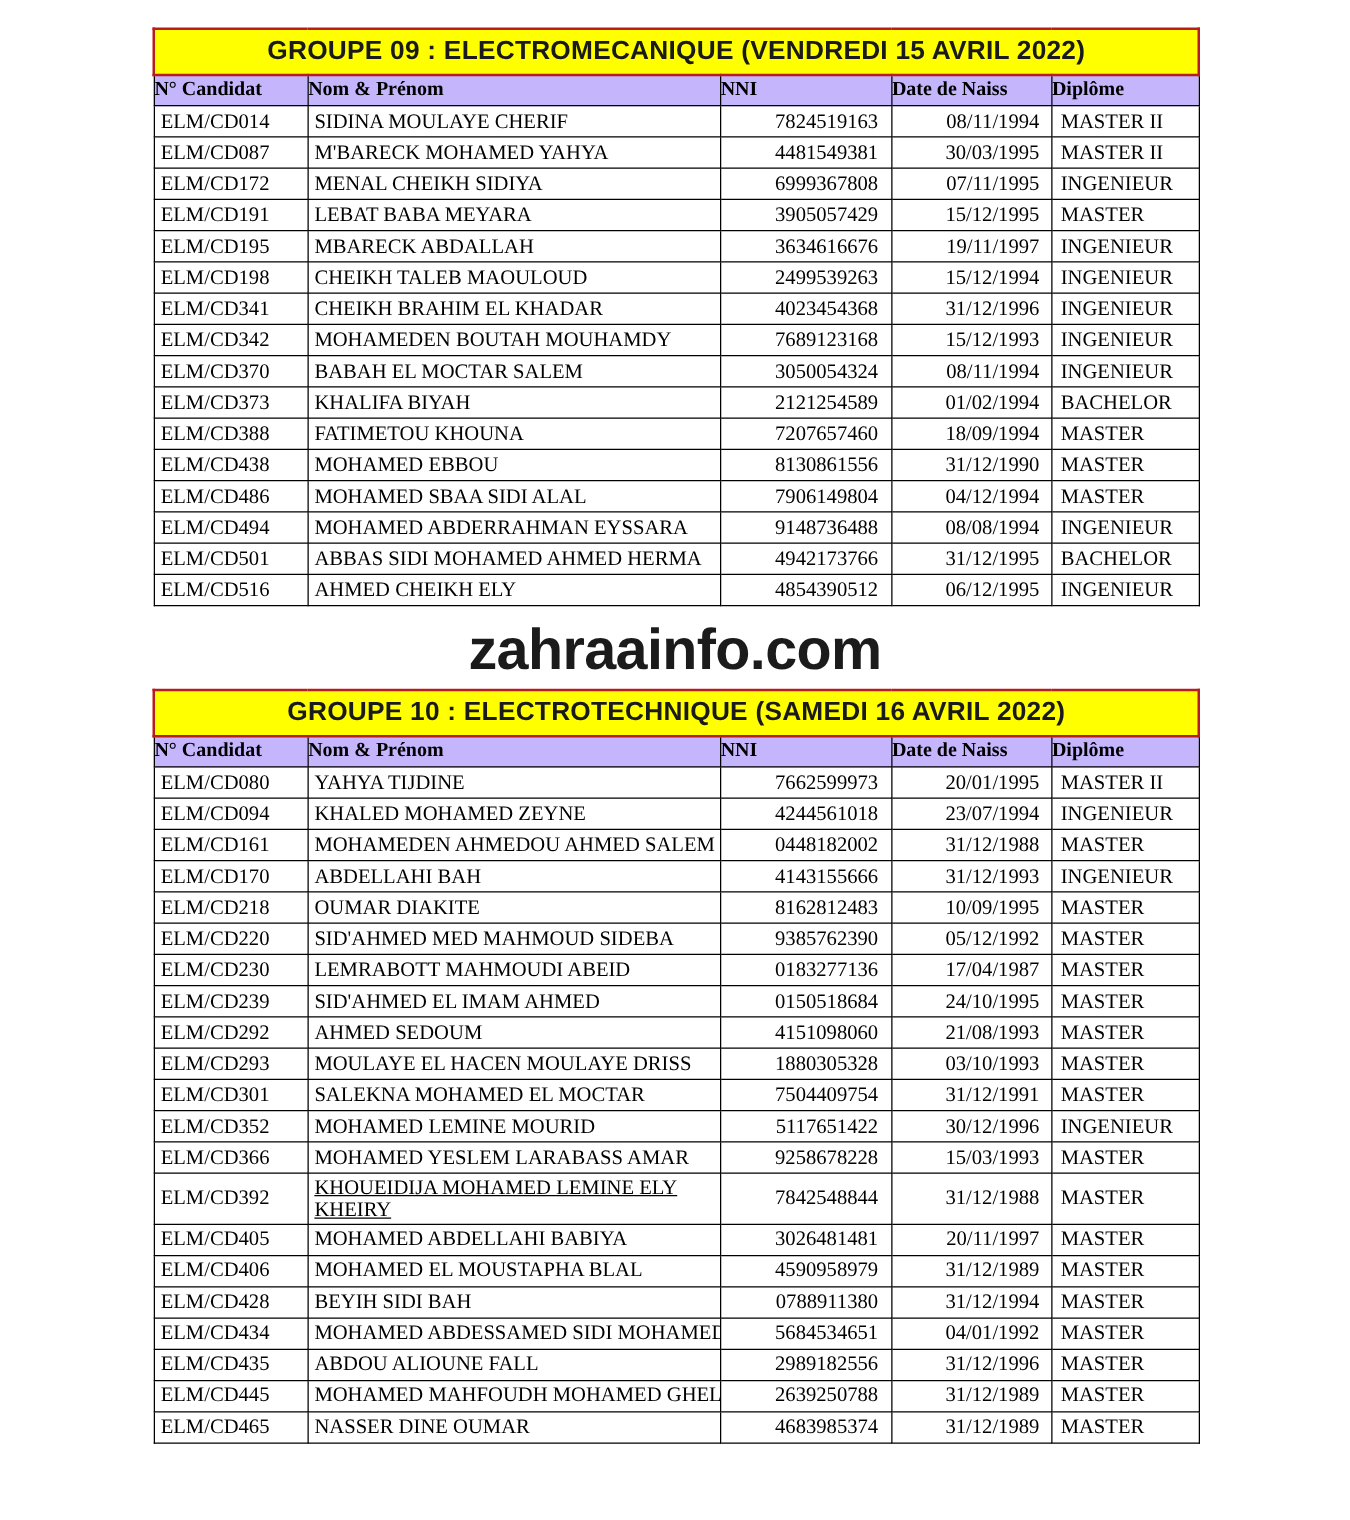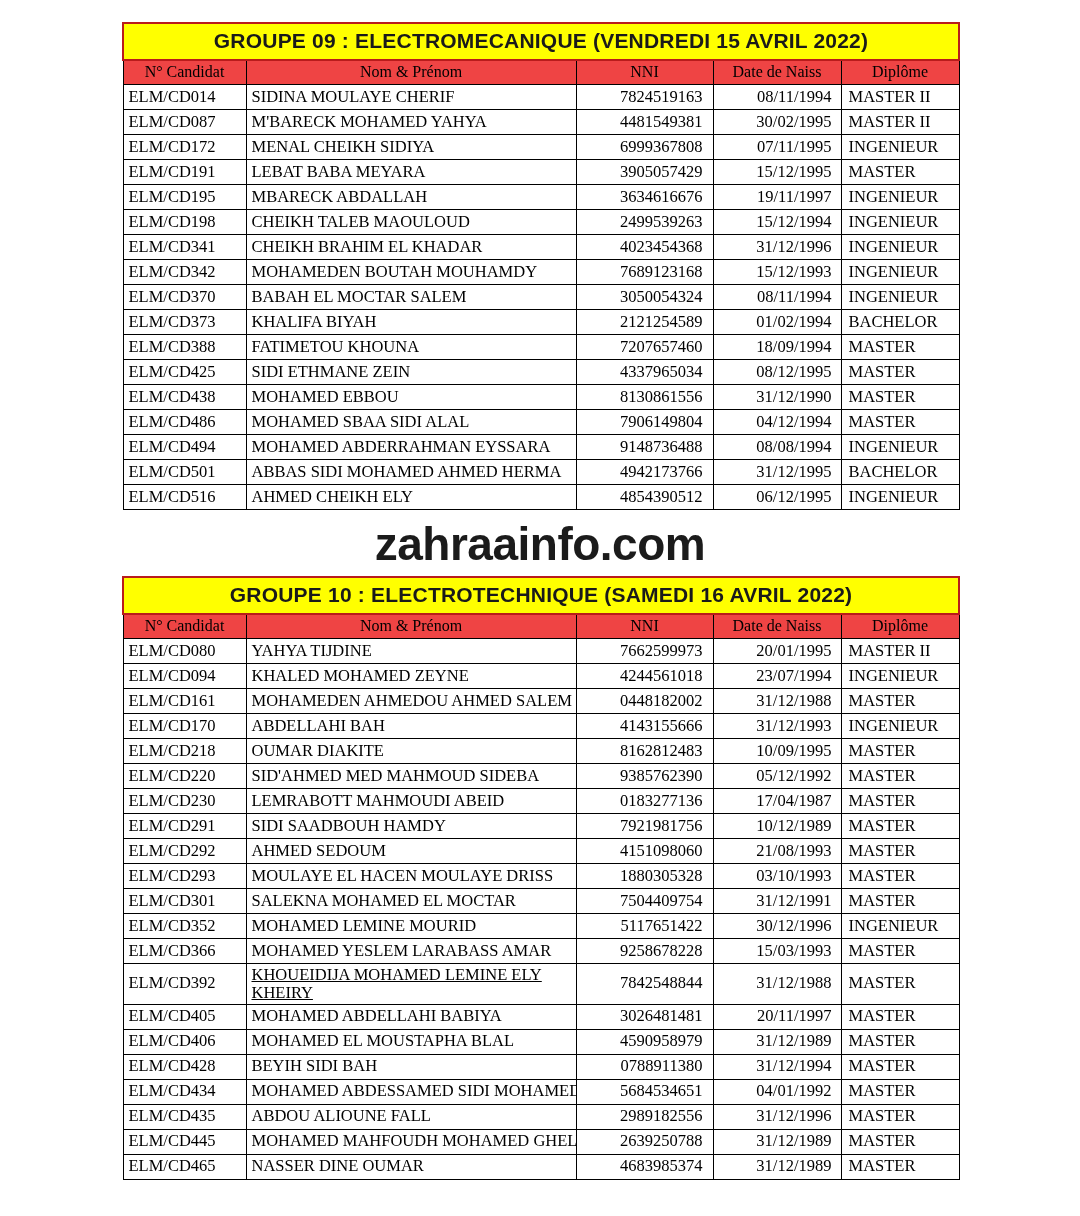--- a/index.html
+++ b/index.html
@@ -32,26 +32,26 @@
     border: 2px solid #b91c1c;
     text-align: center;
     font-family: "Liberation Sans", sans-serif;
     font-size: 21px;
     font-weight: bold;
     color: #1a1a1a;
     padding: 5px 0 6px 0;
     letter-spacing: 0.2px;
   }
   .head-row td {
-    background: #ef4444;
+    background: #c4b5fd;
     border: 1px solid #000000;
-    text-align: center;
+    text-align: left;
     font-family: "Liberation Serif", serif;
     font-size: 16px;
-    font-weight: normal;
+    font-weight: bold;
     color: #000000;
     padding: 2px 0 3px 0;
   }
   td.cell {
     border: 1px solid #000000;
     font-size: 16.5px;
     color: #000000;
     padding: 1px 5px 2px 5px;
     height: 21px;
     white-space: nowrap;
@@ -119,21 +119,21 @@
             <td class="cell c-id">ELM/CD014</td>
             <td class="cell c-name">SIDINA MOULAYE CHERIF</td>
             <td class="cell c-nni">7824519163</td>
             <td class="cell c-date">08/11/1994</td>
             <td class="cell c-dip">MASTER II</td>
           </tr>
           <tr>
             <td class="cell c-id">ELM/CD087</td>
             <td class="cell c-name">M'BARECK MOHAMED YAHYA</td>
             <td class="cell c-nni">4481549381</td>
-            <td class="cell c-date">30/02/1995</td>
+            <td class="cell c-date">30/03/1995</td>
             <td class="cell c-dip">MASTER II</td>
           </tr>
           <tr>
             <td class="cell c-id">ELM/CD172</td>
             <td class="cell c-name">MENAL CHEIKH SIDIYA</td>
             <td class="cell c-nni">6999367808</td>
             <td class="cell c-date">07/11/1995</td>
             <td class="cell c-dip">INGENIEUR</td>
           </tr>
           <tr>
@@ -183,27 +183,20 @@
             <td class="cell c-name">KHALIFA BIYAH</td>
             <td class="cell c-nni">2121254589</td>
             <td class="cell c-date">01/02/1994</td>
             <td class="cell c-dip">BACHELOR</td>
           </tr>
           <tr>
             <td class="cell c-id">ELM/CD388</td>
             <td class="cell c-name">FATIMETOU KHOUNA</td>
             <td class="cell c-nni">7207657460</td>
             <td class="cell c-date">18/09/1994</td>
-            <td class="cell c-dip">MASTER</td>
-          </tr>
-          <tr>
-            <td class="cell c-id">ELM/CD425</td>
-            <td class="cell c-name">SIDI ETHMANE ZEIN</td>
-            <td class="cell c-nni">4337965034</td>
-            <td class="cell c-date">08/12/1995</td>
             <td class="cell c-dip">MASTER</td>
           </tr>
           <tr>
             <td class="cell c-id">ELM/CD438</td>
             <td class="cell c-name">MOHAMED EBBOU</td>
             <td class="cell c-nni">8130861556</td>
             <td class="cell c-date">31/12/1990</td>
             <td class="cell c-dip">MASTER</td>
           </tr>
           <tr>
@@ -305,24 +298,24 @@
             <td class="cell c-dip">MASTER</td>
           </tr>
           <tr>
             <td class="cell c-id">ELM/CD230</td>
             <td class="cell c-name">LEMRABOTT MAHMOUDI ABEID</td>
             <td class="cell c-nni">0183277136</td>
             <td class="cell c-date">17/04/1987</td>
             <td class="cell c-dip">MASTER</td>
           </tr>
           <tr>
-            <td class="cell c-id">ELM/CD291</td>
-            <td class="cell c-name">SIDI SAADBOUH HAMDY</td>
-            <td class="cell c-nni">7921981756</td>
-            <td class="cell c-date">10/12/1989</td>
+            <td class="cell c-id">ELM/CD239</td>
+            <td class="cell c-name">SID'AHMED EL IMAM AHMED</td>
+            <td class="cell c-nni">0150518684</td>
+            <td class="cell c-date">24/10/1995</td>
             <td class="cell c-dip">MASTER</td>
           </tr>
           <tr>
             <td class="cell c-id">ELM/CD292</td>
             <td class="cell c-name">AHMED SEDOUM</td>
             <td class="cell c-nni">4151098060</td>
             <td class="cell c-date">21/08/1993</td>
             <td class="cell c-dip">MASTER</td>
           </tr>
           <tr>

